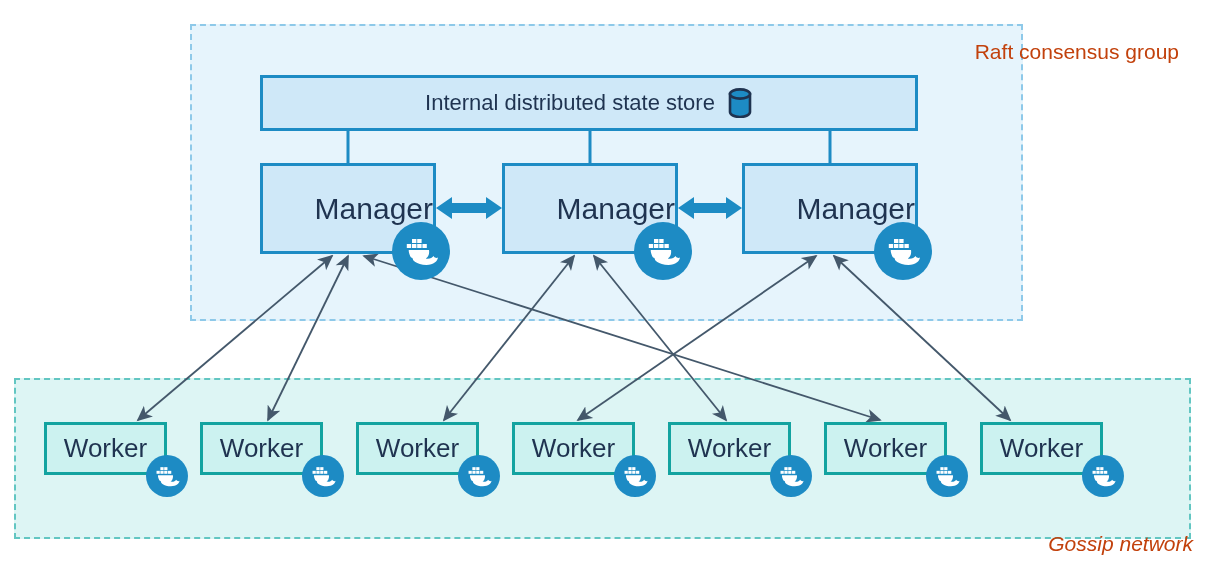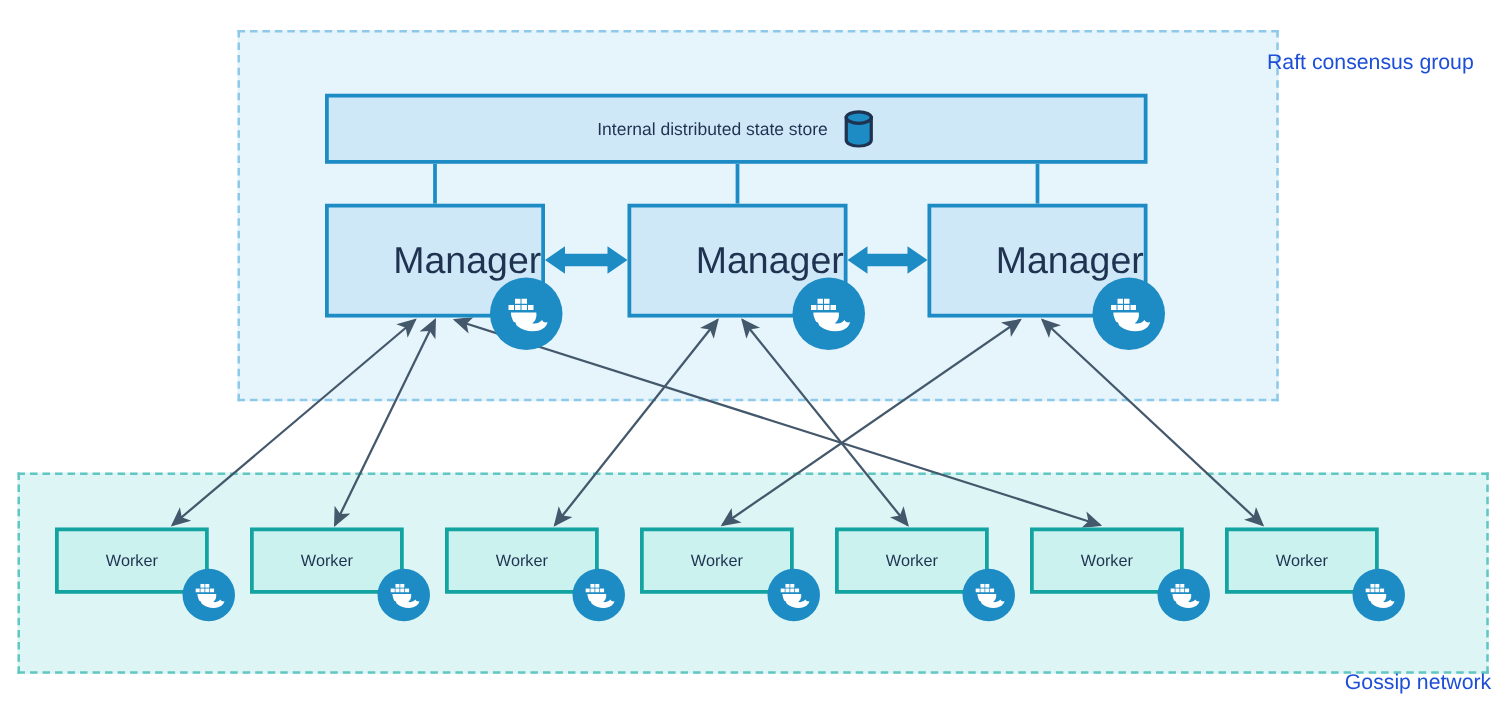--- a/index.html
+++ b/index.html
@@ -33,56 +33,57 @@
   #gossip-group {
     left: 14px;
     top: 378px;
     width: 1177px;
     height: 161px;
     background: #ddf5f4;
     border: 2px dashed #62c6c2;
   }
   .group-label {
     position: absolute;
-    color: #1d4ed8;
-    font-size: 17px;
+    color: #c2410c;
+    font-size: 21px;
     white-space: nowrap;
   }
   #raft-label {
     right: 28px;
     top: 40px;
   }
   #gossip-label {
     right: 14px;
     bottom: 10px;
+    font-style: italic;
   }
   
   .node {
     position: absolute;
     box-sizing: border-box;
     display: flex;
     align-items: center;
     justify-content: center;
     color: #1f3350;
   }
   .store-box {
     background: #cfe8f8;
     border: 3px solid #1d8bc4;
-    font-size: 14px;
+    font-size: 22px;
   }
   .manager-box {
     background: #cfe8f8;
     border: 3px solid #1d8bc4;
     font-size: 30px;
     justify-content: flex-end;
   }
   .worker-box {
     background: #ccf2f0;
     border: 3px solid #13a3a0;
-    font-size: 13px;
+    font-size: 26px;
   }
   .store-inner {
     display: flex;
     align-items: center;
     gap: 12px;
   }
   
   .docker-badge {
     position: absolute;
     border-radius: 50%;

